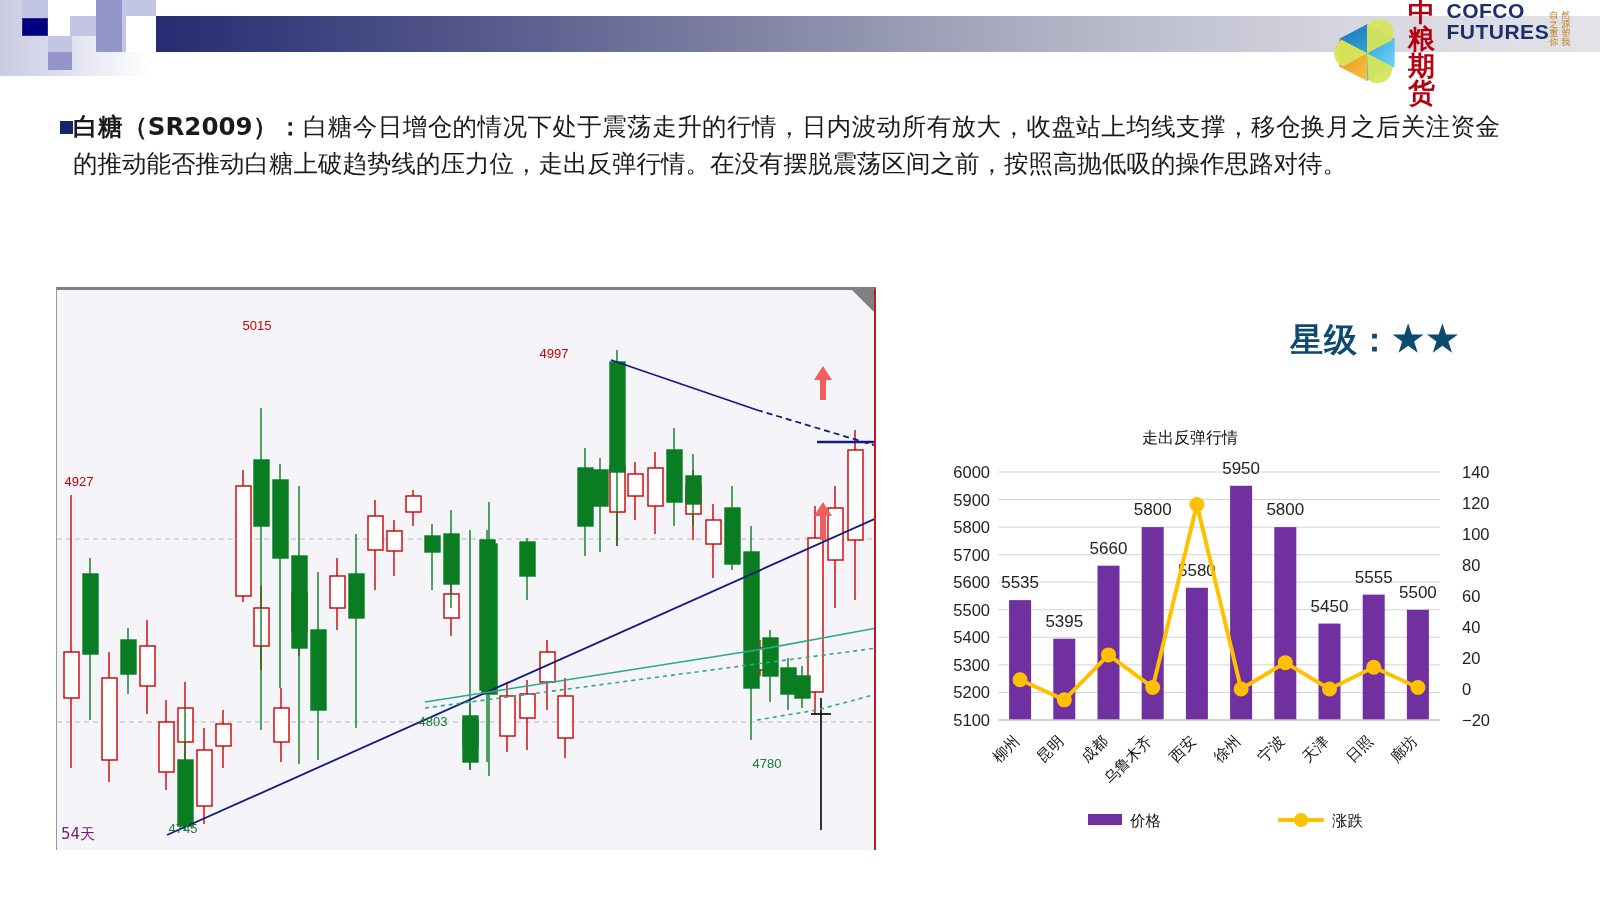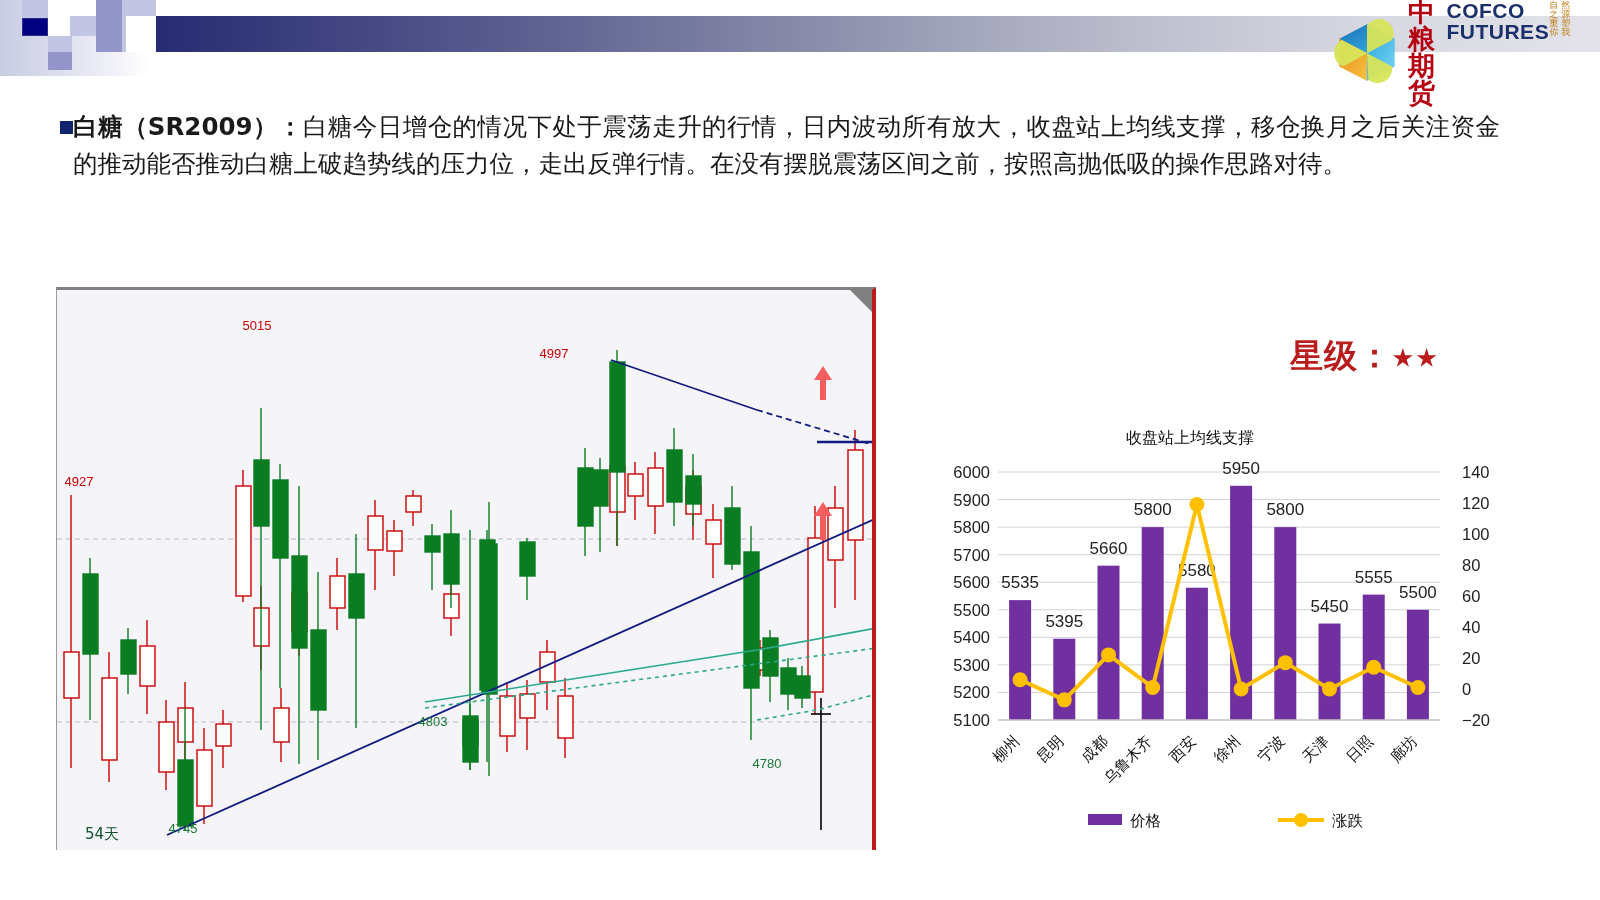--- a/index.html
+++ b/index.html
@@ -37,21 +37,21 @@
   #logo-text { display: flex; flex-direction: row; line-height: 1; }
   #logo-cn {
     font-family: "DejaVu Sans", sans-serif;
     font-size: 27px; font-weight: bold; color: #b40010; letter-spacing: 1px;
   }
   #logo-en {
     font-size: 21px; font-weight: bold; color: #1b2f6b;
     letter-spacing: .5px; margin-top: 2px;
   }
   #logo-slogan {
-    font-size: 9px; color: #c07a10; letter-spacing: 3px; margin-top: 3px;
+    font-size: 9px; color: #c07a10; letter-spacing: 3px; margin-top: 13px;
   }
 
   
   #para-block {
     position: absolute; left: 60px; top: 108px; width: 1440px;
     display: flex; 
   }
   #para-bullet {
     width: 13px; height: 13px; background: #11246e; margin-top: 13px; flex: 0 0 13px;
   }
@@ -60,39 +60,39 @@
     font-size: 24.5px; line-height: 1.52; color: #1a1a1a; text-align: justify;
   }
   #para-text b { font-weight: bold; }
 
   
   #candle-panel {
     position: absolute; left: 56px; top: 287px; width: 820px; height: 563px;
     background: #f4f4f9;
     border-top: 3px solid #808080;
     border-left: 1px solid #9a9a9a;
-    border-right: 4px solid #b91c1c;
+    border-right: 2px solid #b91c1c;
     overflow: hidden;
   }
   #candle-panel svg { display: block; }
   .k-label { font-family: "Liberation Sans", sans-serif; font-size: 13px; }
   #day-label {
     position: absolute; left: 4px; bottom: 6px;
-    font-family: "DejaVu Sans", sans-serif; font-size: 15px; color: #14532d; margin-left: 24px;
+    font-family: "DejaVu Sans", sans-serif; font-size: 15px; color: #701a75;
   }
   #corner-fold {
     position: absolute; right: 0; top: 0; width: 22px; height: 22px;
     background: #808080;
     clip-path: polygon(100% 0, 100% 100%, 0 0);
   }
 
   
   #star-rating {
-    position: absolute; left: 1290px; top: 334px;
-    color: #b91c1c; font-family: Liberation Mono, monospace;
+    position: absolute; left: 1290px; top: 318px;
+    color: #0c4a6e; font-family: Liberation Serif, serif;
     font-size: 33px; font-weight: bold; white-space: nowrap;
     letter-spacing: 1px;
   }
   #star-rating .stars { font-size: 36px; letter-spacing: 2px; }
 
   
   #bar-chart {
     position: absolute; left: 920px; top: 420px; width: 660px; height: 430px;
   }
   #bar-chart-title {
@@ -322,21 +322,21 @@
       <text x="126" y="543" fill="#1a7a34" text-anchor="middle">4745</text>
       <text x="710" y="478" fill="#1a7a34" text-anchor="middle">4780</text>
     </g>
   </svg>
   <div id="day-label">54天</div>
 </div>
 
 <div id="star-rating"><span>星级：</span><span class="stars">★★</span></div>
 
 <div id="bar-chart">
-  <div id="bar-chart-title">收盘站上均线支撑</div>
+  <div id="bar-chart-title">走出反弹行情</div>
   <svg id="bar-svg" width="660" height="430" viewBox="0 0 660 430">
       <line x1="78" y1="300" x2="520" y2="300" stroke="#d4d4d4" stroke-width="1"></line>
       <text x="70" y="306" class="axis-tick" text-anchor="end">5100</text>
       <line x1="78" y1="272.44444444444446" x2="520" y2="272.44444444444446" stroke="#d4d4d4" stroke-width="1"></line>
       <text x="70" y="278.44444444444446" class="axis-tick" text-anchor="end">5200</text>
       <line x1="78" y1="244.88888888888889" x2="520" y2="244.88888888888889" stroke="#d4d4d4" stroke-width="1"></line>
       <text x="70" y="250.88888888888889" class="axis-tick" text-anchor="end">5300</text>
       <line x1="78" y1="217.33333333333334" x2="520" y2="217.33333333333334" stroke="#d4d4d4" stroke-width="1"></line>
       <text x="70" y="223.33333333333334" class="axis-tick" text-anchor="end">5400</text>
       <line x1="78" y1="189.77777777777777" x2="520" y2="189.77777777777777" stroke="#d4d4d4" stroke-width="1"></line>

